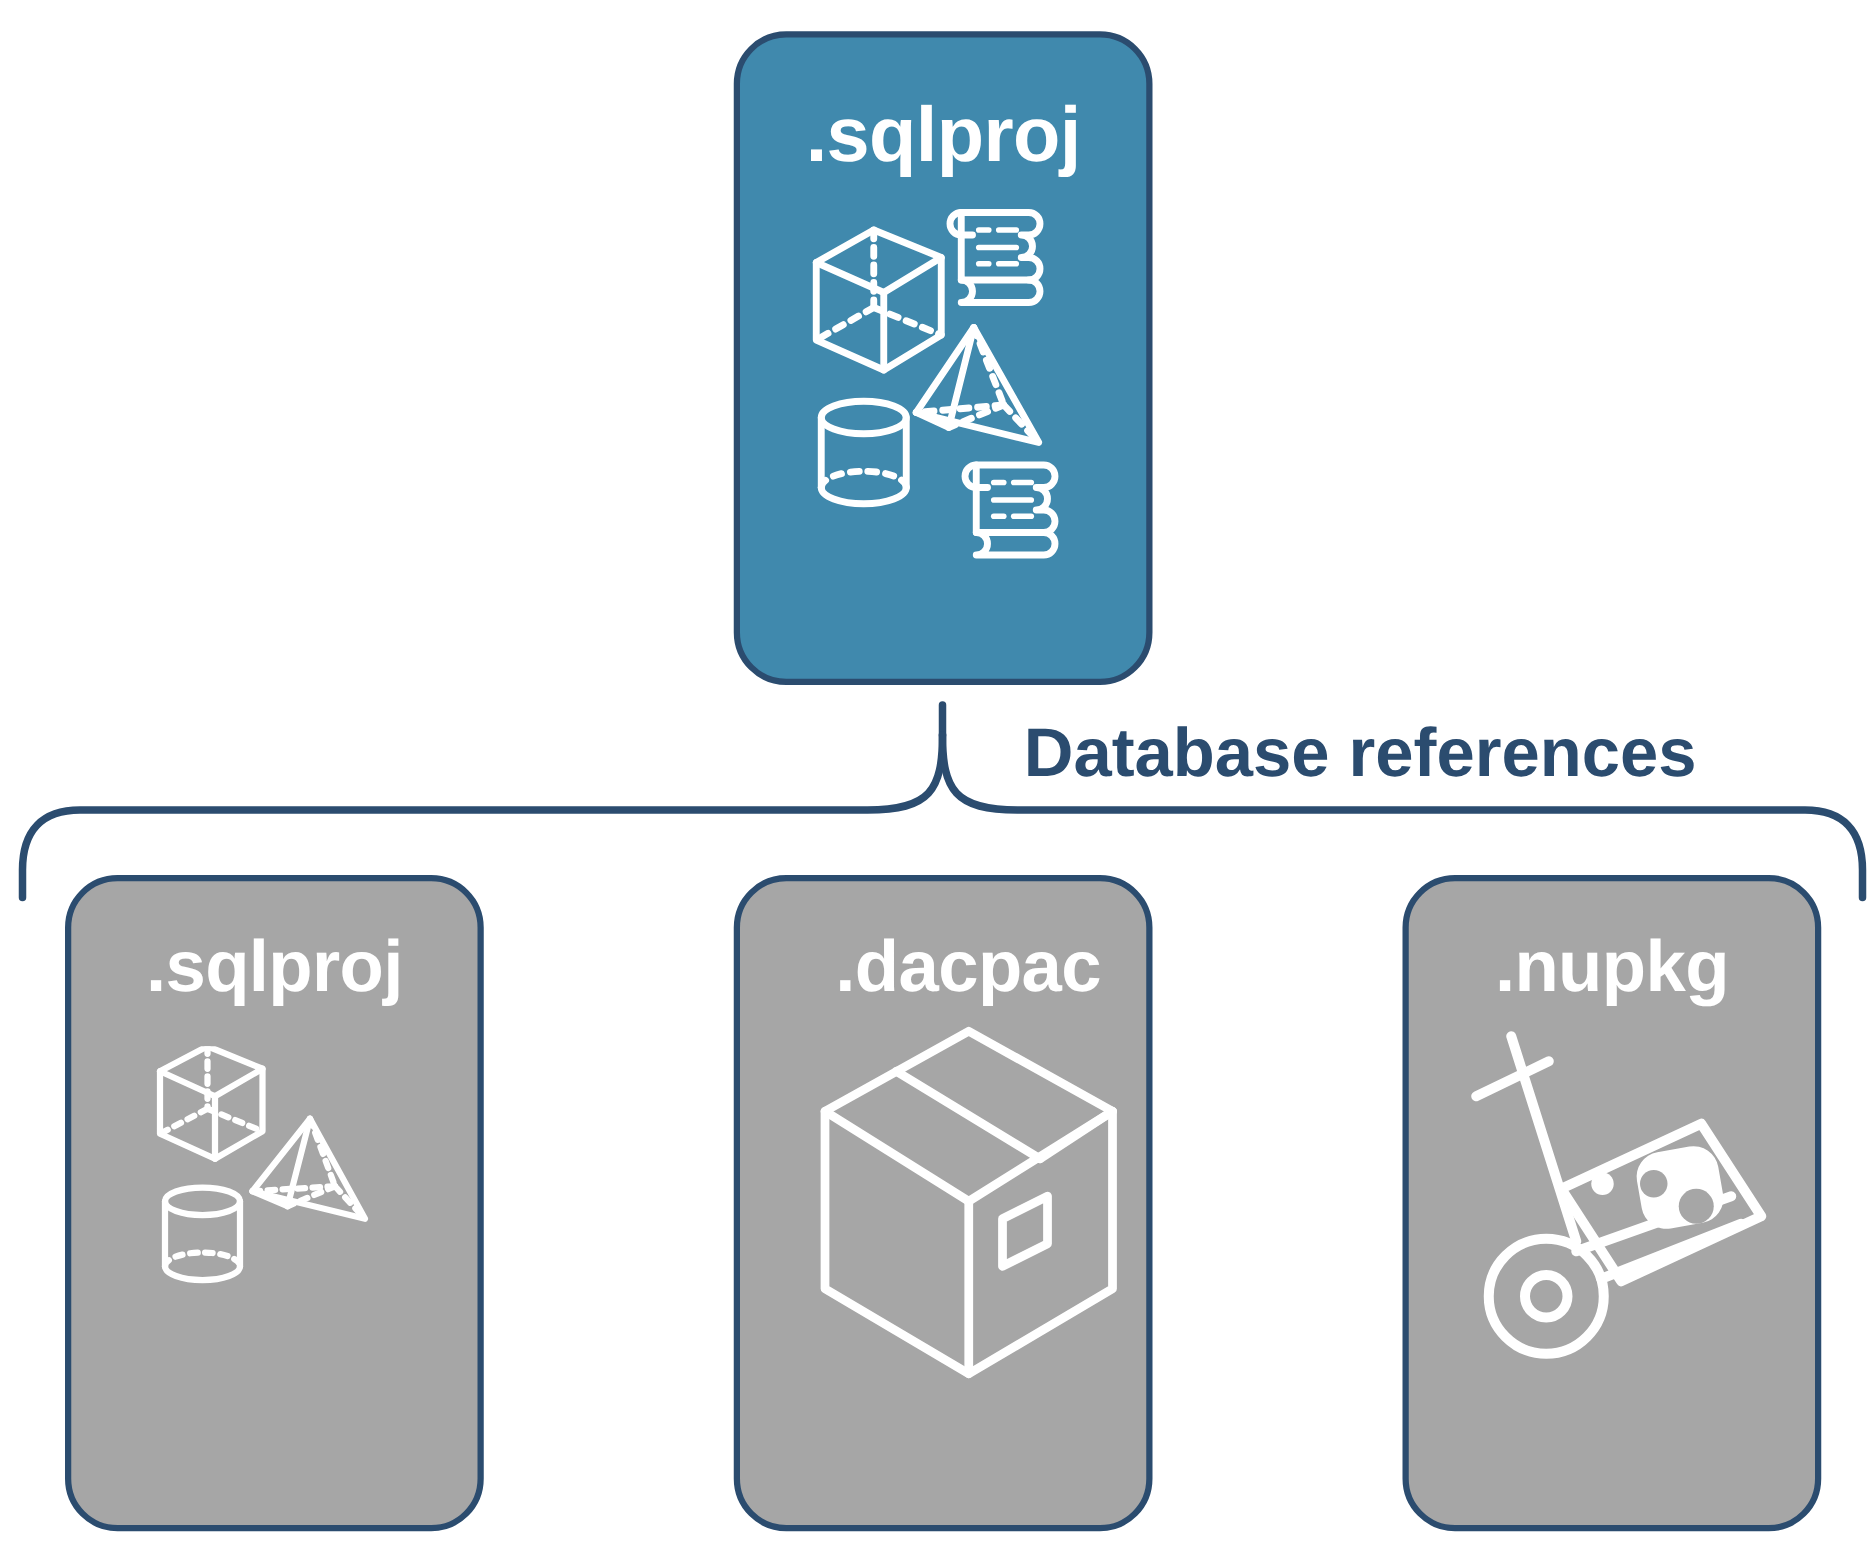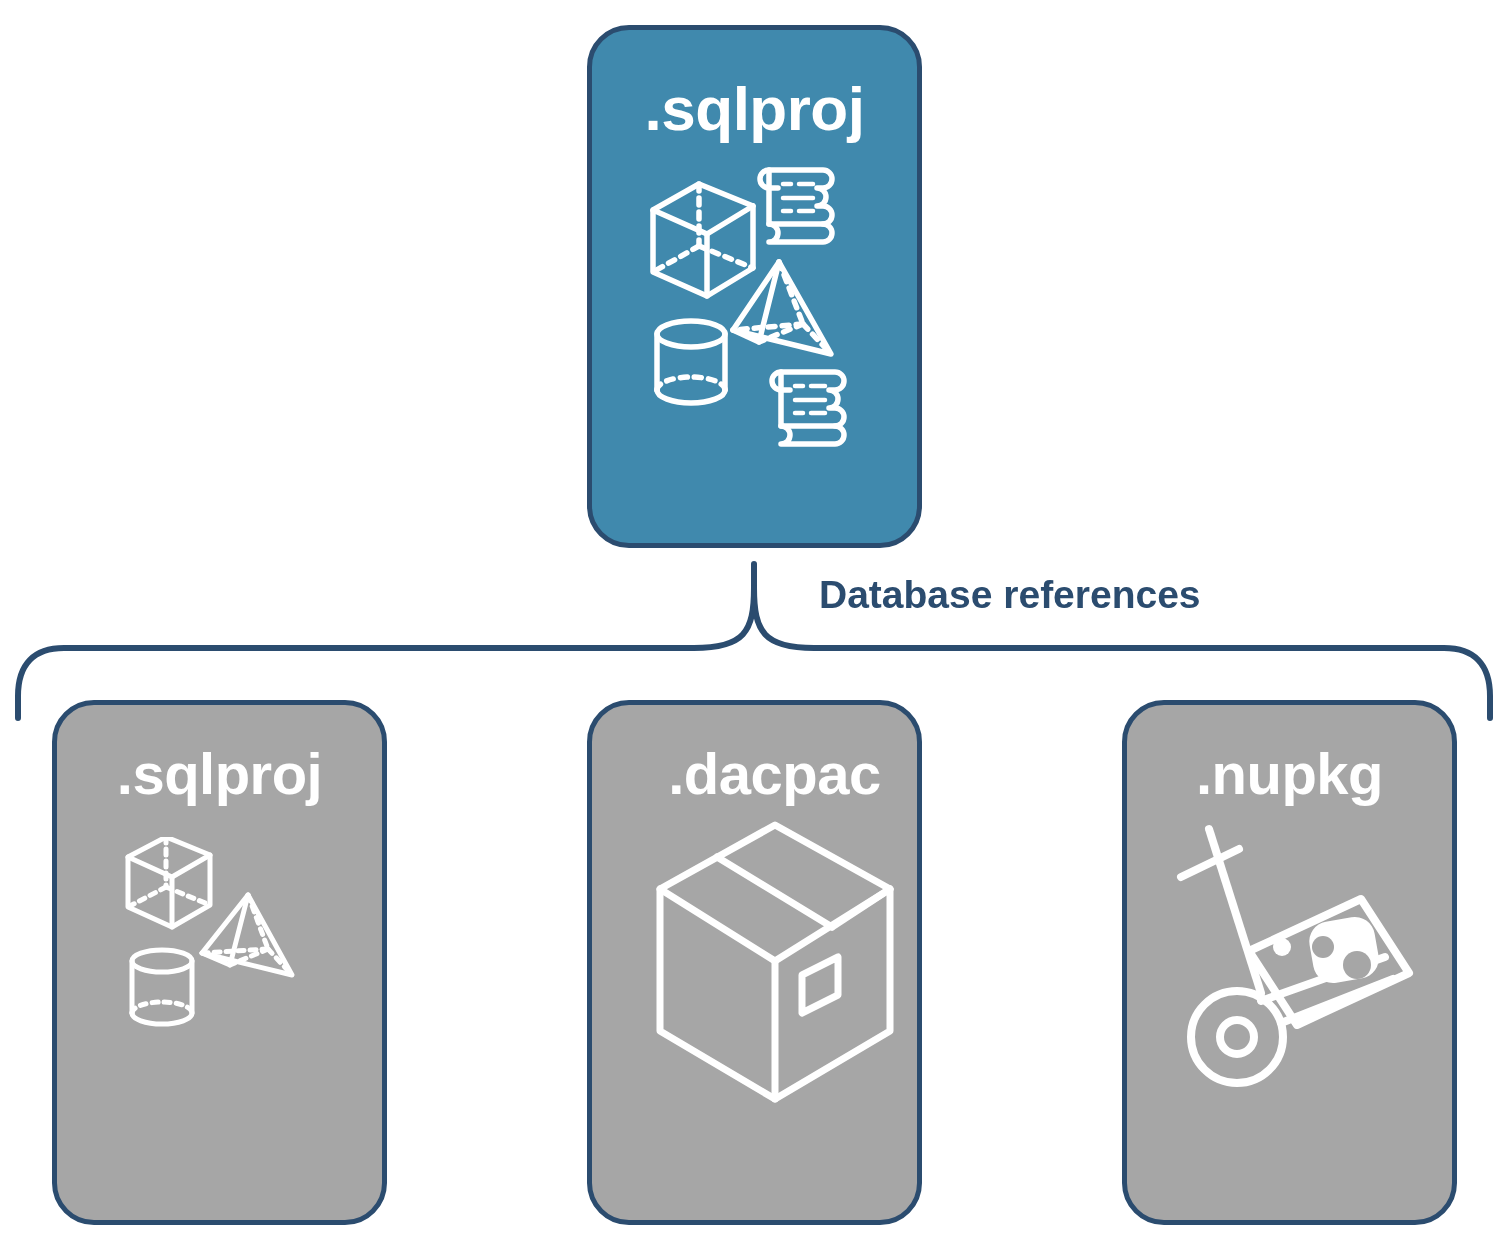--- a/index.html
+++ b/index.html
@@ -56,21 +56,21 @@
   #leaf-1{left:583px;padding-left:40px;}
   #leaf-2{left:1118px;justify-content:flex-end;}
   #leaf-0 .node-art{margin-top:34px;}
   #leaf-1 .node-art{margin-top:14px;}
   #leaf-2 .node-art{margin-top:20px;}
 
   
   #brace-svg{position:absolute;left:0;top:540px;width:1500px;height:190px;overflow:visible;}
   #ref-label{
     position:absolute;left:815px;top:575px;
-    font-size:39px;font-weight:bold;
+    font-size:55px;font-weight:bold;
     color:var(--ink);
     white-space:nowrap;
     line-height:1;
     user-select:none;
   }
 </style>
 </head>
 <body style="background: rgb(255, 255, 255);">
 
 <div id="stage">

